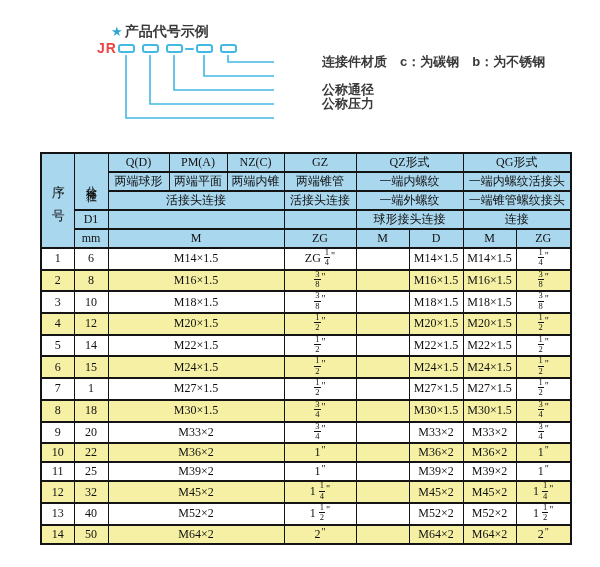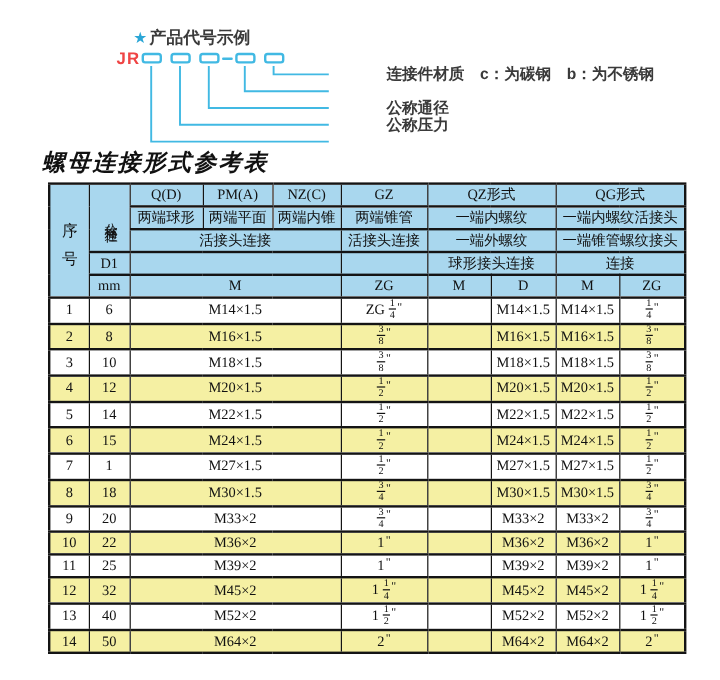--- a/index.html
+++ b/index.html
@@ -85,21 +85,20 @@
       <polyline points="174,55 174,90 274,90" fill="none" stroke="#41b9e3" stroke-width="1.6"></polyline>
       <polyline points="150,55 150,104 274,104" fill="none" stroke="#41b9e3" stroke-width="1.6"></polyline>
       <polyline points="126,55 126,118 274,118" fill="none" stroke="#41b9e3" stroke-width="1.6"></polyline>
     </svg>
 
     <div class="dlabel" style="top:55px">连接件材质　c：为碳钢　b：为不锈钢</div>
     <div class="dlabel" style="top:83px">公称通径</div>
     <div class="dlabel" style="top:97px">公称压力</div>
   </div>
 
-  <div class="table-title">螺母连接形式参考表</div>
 
   <table class="ref">
     <colgroup>
       <col style="width:33px">
         <col style="width:34px">
       <col style="width:61px">
         <col style="width:58px">
         <col style="width:57px">
       <col style="width:72px">
       <col style="width:53px">

